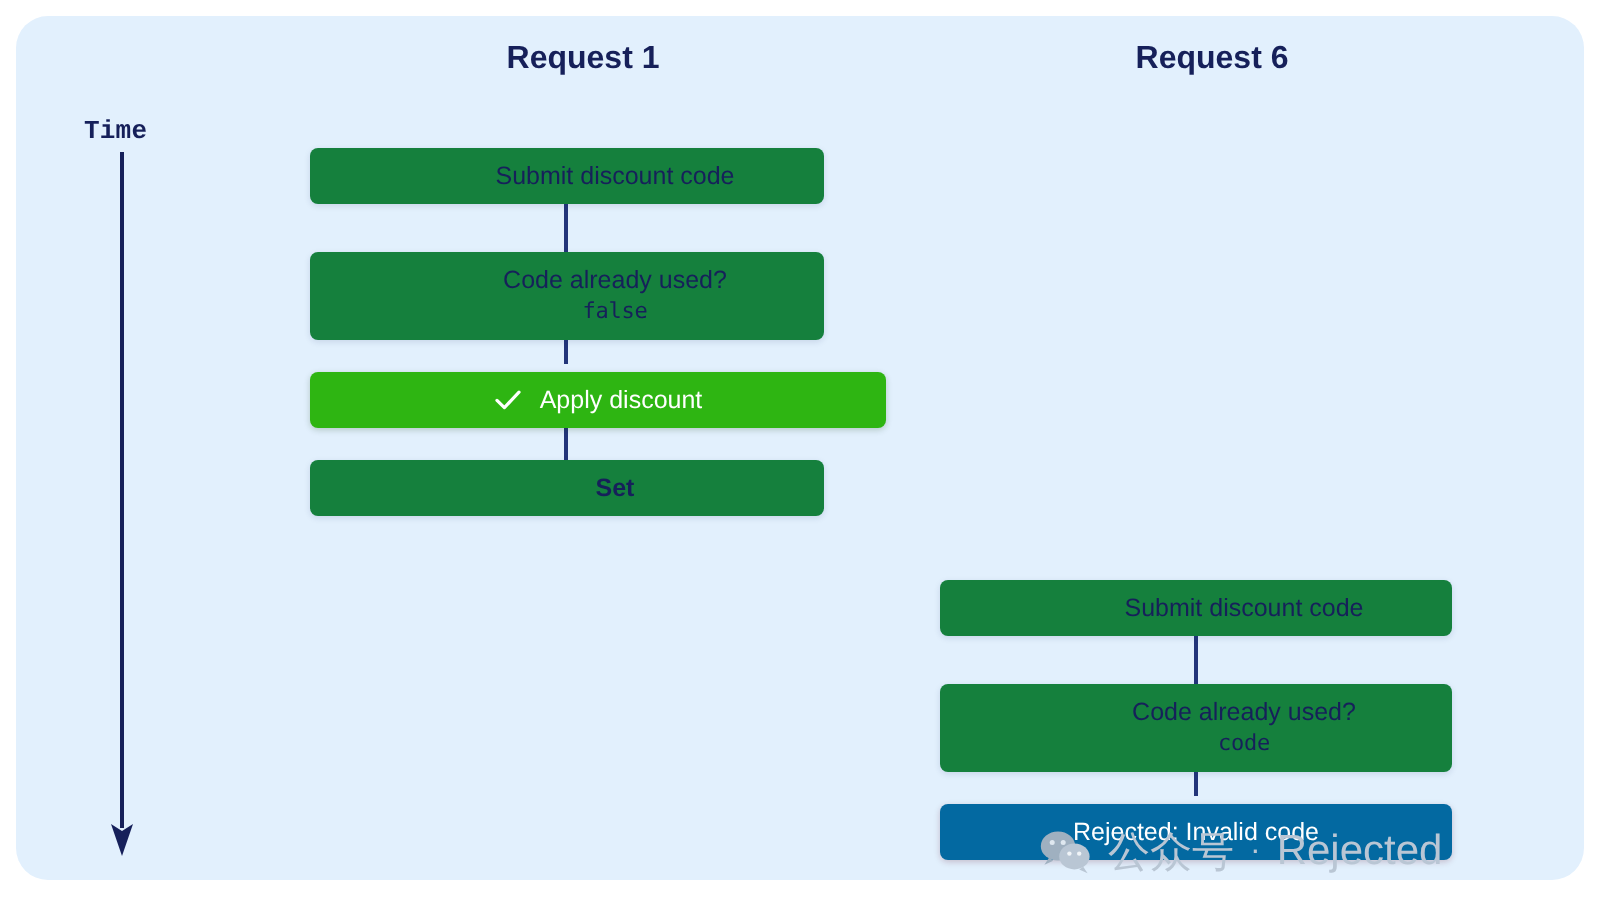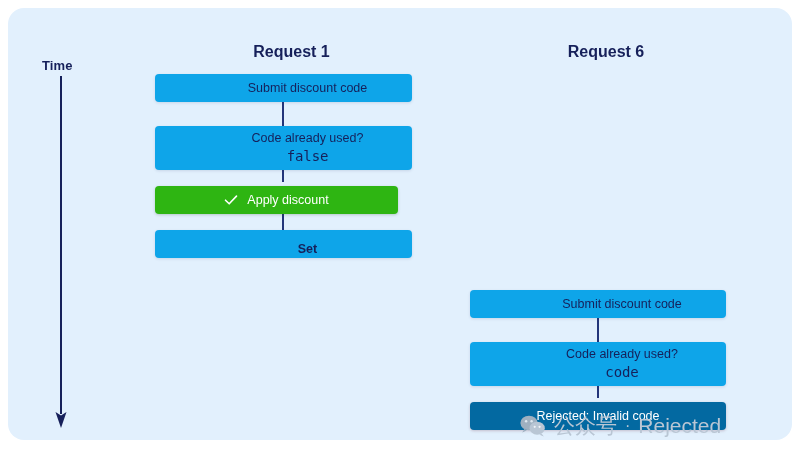--- a/index.html
+++ b/index.html
@@ -28,33 +28,34 @@
 
   
   .time-label {
     position: absolute;
     left: 34px;
     top: 50px;
     font-size: 13px;
     font-weight: bold;
     color: #16205a;
     letter-spacing: .1px;
+    font-family: Liberation Mono, monospace;
   }
   .time-axis {
     position: absolute;
     left: 44px;
     top: 68px;
     width: 18px;
     height: 352px;
   }
 
   
   .col-title {
     position: absolute;
-    top: 35px;
+    top: 13px;
     font-size: 16px;
     font-weight: bold;
     color: #16205a;
     text-align: center;
     white-space: nowrap;
   }
   .col-title.c1 { left: 155px; width: 257px; }
   .col-title.c2 { left: 470px; width: 256px; }
 
   
@@ -65,36 +66,36 @@
     display: flex;
     flex-direction: column;
     align-items: center;
     justify-content: center;
     box-shadow: 0 1px 3px rgba(20,40,90,.13);
     font-size: 12.5px;
     color: #16205a;
     text-align: center;
     line-height: 1.35;
   }
-  .node.plain { background: #0ea5e9; padding-left: 48px; }
+  .node.plain { background: #15803d; padding-left: 48px; }
   .node.ok {
     background: #2eb512;
     color: #ffffff;
     box-shadow: 0 1px 3px rgba(20,60,10,.22);
   }
   .node.bad {
     background: #0369a1;
     color: #ffffff;
     box-shadow: 0 1px 3px rgba(90,10,30,.22);
   }
 
   .node .line1 { display: block; }
   .node .mono {
     font-family: "DejaVu Sans Mono", "Liberation Mono", monospace;
-    font-size: 14px;
+    font-size: 11px;
     letter-spacing: -.1px;
   }
   .node .setrow {
     display: flex;
     align-items: baseline;
     gap: 5px;
     justify-content: center;
   }
   .node .setword {
     font-weight: bold;
@@ -160,30 +161,30 @@
 
   <div class="node plain" style="left:147px; top:66px; width:257px; height:28px;">
     <span class="line1">Submit discount code</span>
   </div>
 
   <div class="node plain" style="left:147px; top:118px; width:257px; height:44px;">
     <span class="line1">Code already used?</span>
     <span class="mono">false</span>
   </div>
 
-  <div class="node ok" style="left:147px; top:178px; width:243px; height:28px;">
+  <div class="node ok" style="left:147px; top:178px; width:288px; height:28px;">
     <span class="btnrow">
       <svg class="check" viewBox="0 0 14 14" xmlns="http://www.w3.org/2000/svg">
         <path d="M1.5 7.2 L5.2 10.8 L12.5 3.1" fill="none" stroke="#ffffff" stroke-width="1.6" stroke-linecap="round" stroke-linejoin="round"></path>
       </svg>
       <span>Apply discount</span>
     </span>
   </div>
 
-  <div class="node plain" style="left:147px; top:222px; width:257px; height:28px;justify-content:flex-end;">
+  <div class="node plain" style="left:147px; top:222px; width:257px; height:28px;">
     <span class="setrow">
       <span class="setword">Set</span>
     </span>
   </div>
 
   <div class="conn" style="left:589px; top:308px; height:26px;"></div>
   <div class="conn" style="left:589px; top:364px; height:26px;"></div>
 
   <div class="node plain" style="left:462px; top:282px; width:256px; height:28px;">
     <span class="line1">Submit discount code</span>

